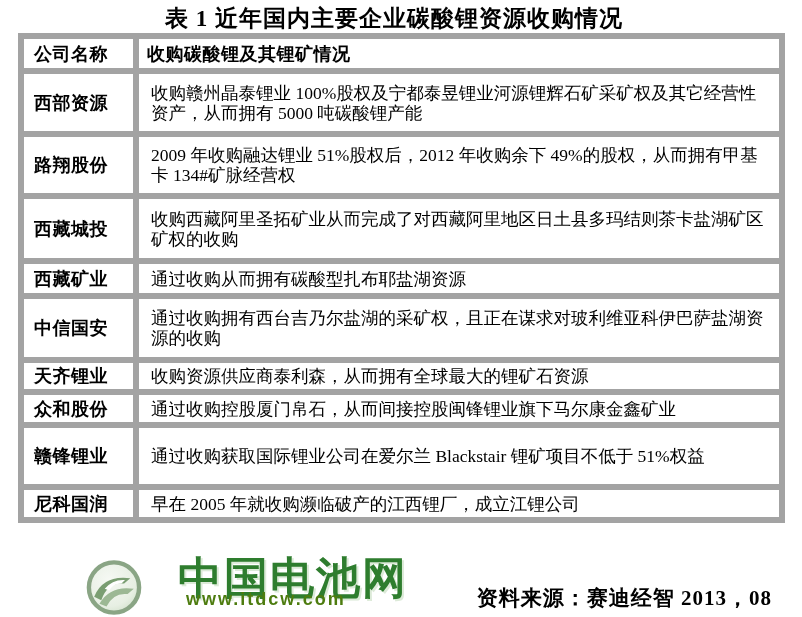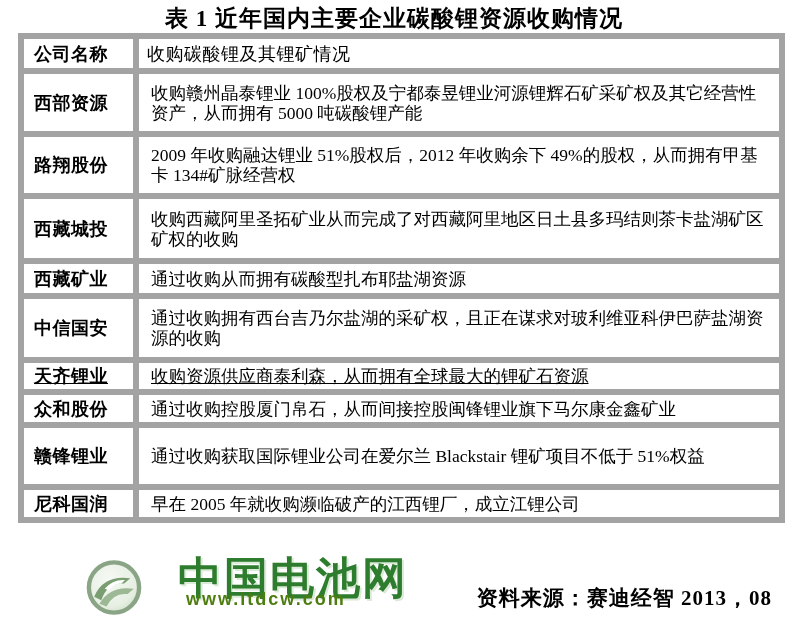--- a/index.html
+++ b/index.html
@@ -31,38 +31,38 @@
   }
   col.c1 { width:115px; }
   .company {
     font-weight:bold;
     font-size:18px;
     padding:0 4px 0 10px;
     text-align:left;
     letter-spacing:0.5px;
   }
   th.detail-h {
-    font-weight:normal;
+    font-weight:bold;
     font-size:18px;
     text-align:left;
     padding:0 10px 0 8px;
     letter-spacing:0.5px;
   }
   td.detail {
     font-size:17.5px;
     line-height:20px;
     padding:1px 10px 1px 12px;
     text-align:left;
   }
   tr.h35 { height:35px; }
   tr.h63 { height:63px; }
   tr.h62 { height:62px;margin-left:24px; }
   tr.h65 { height:65px; }
   tr.h64 { height:64px; }
-  tr.h32 { height:32px;text-decoration:underline; }
+  tr.h32 { height:32px; }
   tr.h33 { height:33px; }
   .source {
     position:absolute; right:16px; top:584px;
     font-size:21px; font-weight:bold;
     letter-spacing:1px;
     white-space:nowrap;
     background:#fff;
   }
   
   .watermark { position:absolute; left:0; top:0; width:802px; height:617px; pointer-events:none; z-index:5; }

